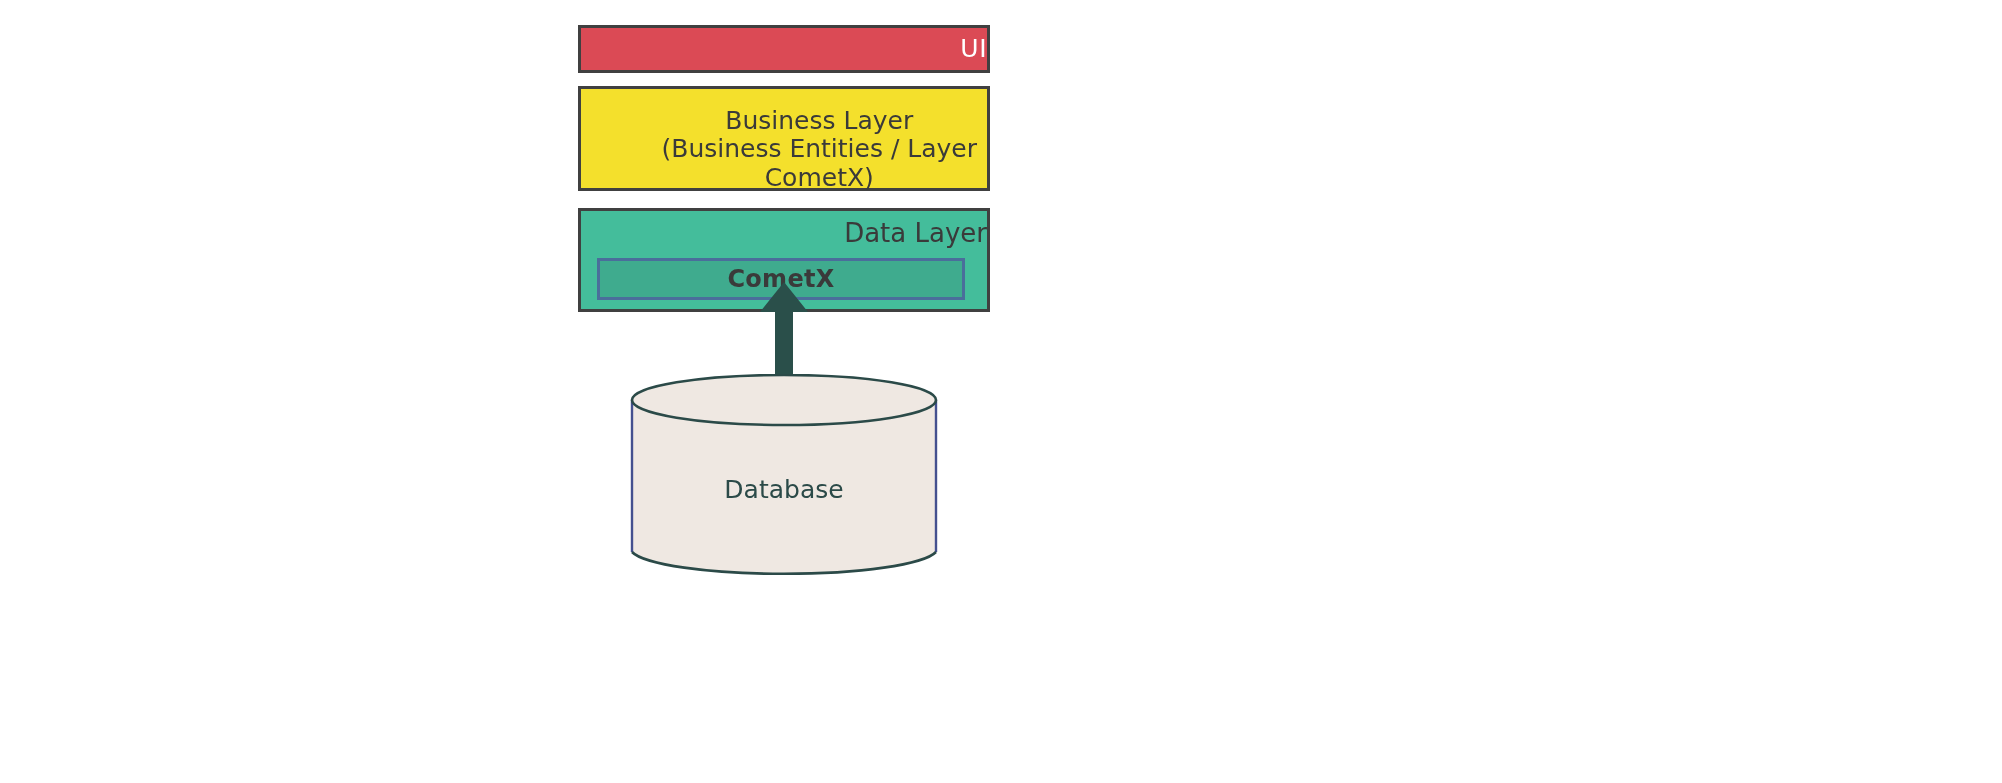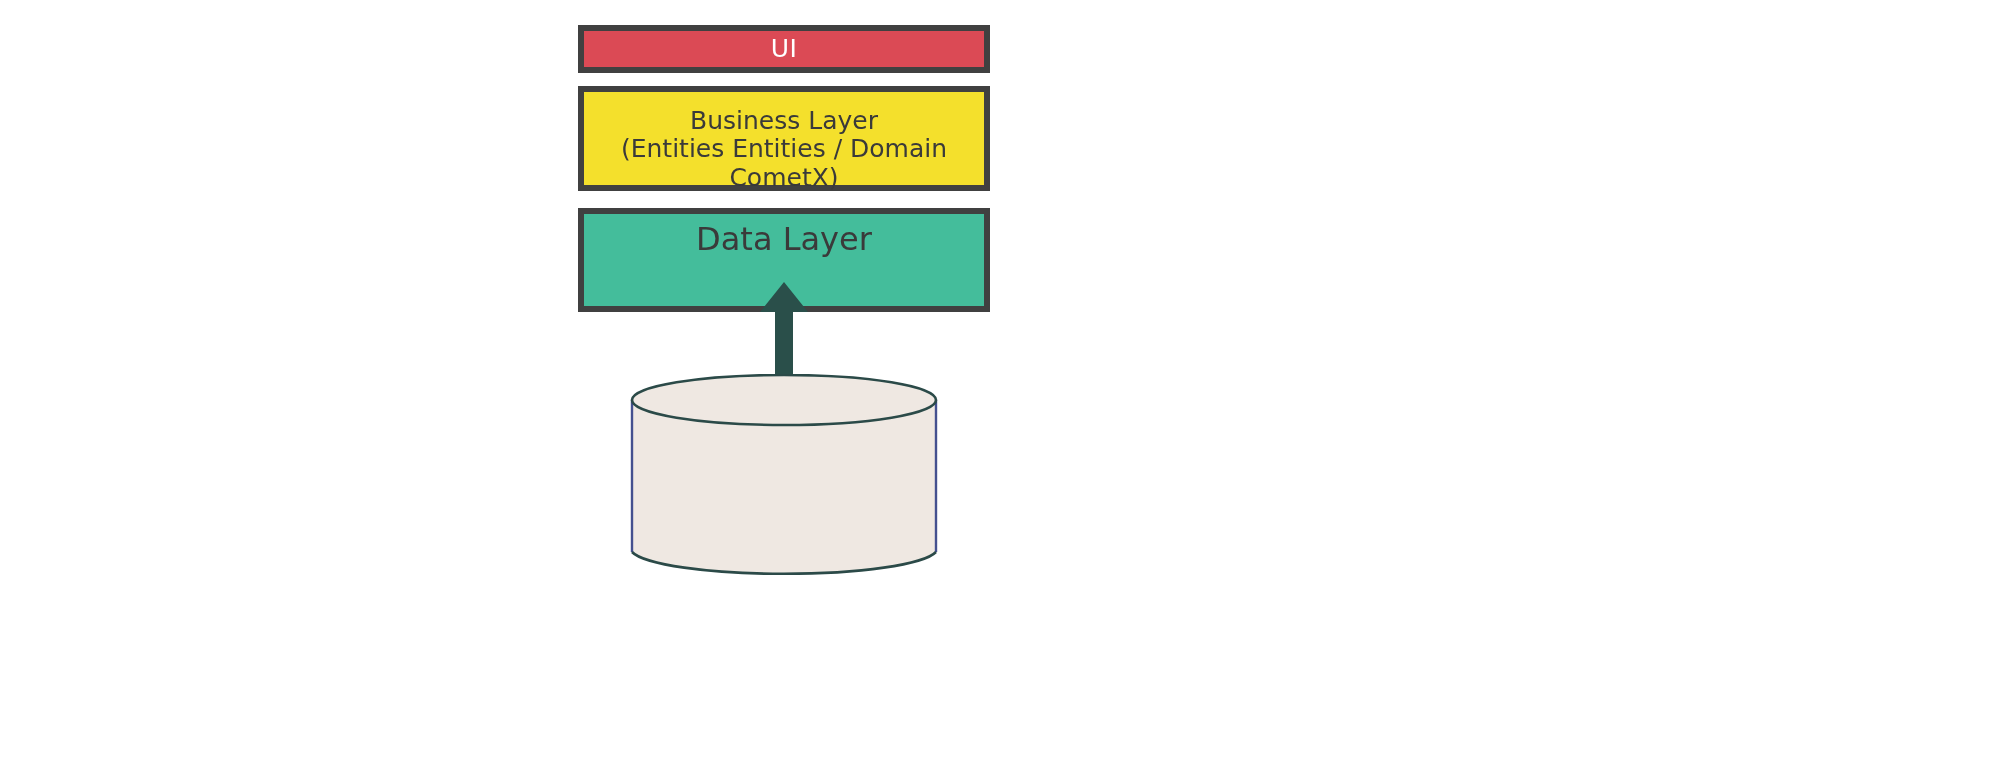--- a/index.html
+++ b/index.html
@@ -17,24 +17,24 @@
     width: 2002px;
     height: 783px;
     background: #ffffff;
     overflow: hidden;
   }
 
   
   .layer-box {
     position: absolute;
     box-sizing: border-box;
-    border: 6px solid #404040;
+    border: 3px solid #404040;
     display: flex;
     flex-direction: column;
-    align-items: center;
+    align-items: flex-end;
     justify-content: center;
     text-align: center;
   }
 
   
   #ui-box {
     left: 578px;
     top: 25px;
     width: 412px;
     height: 48px;
@@ -70,21 +70,21 @@
     left: 578px;
     top: 208px;
     width: 412px;
     height: 104px;
     background: #44BD9B;
     justify-content: flex-start;
     padding-top: 8px;
   }
   #data-box .layer-title {
     color: #3A3A3A;
-    font-size: 32px;
+    font-size: 26px;
     font-weight: 400;
     line-height: 1.1;
   }
 
   
   #cometx-box {
     position: absolute;
     left: 16px;
     top: 47px;
     width: 368px;
@@ -143,39 +143,45 @@
 
 <div id="canvas">
 
   <div class="layer-box" id="ui-box">
     <div class="layer-title">UI</div>
   </div>
 
   <div class="layer-box" id="business-box">
     <div class="layer-title">
       <div>Business Layer</div>
-      <div>(Entities Entities / Domain</div>
+      <div>(Business Entities / Layer</div>
       <div>CometX)</div>
     </div>
   </div>
 
   <div class="layer-box" id="data-box">
     <div class="layer-title">Data Layer</div>
+    <div id="cometx-box">
+      <div class="component-title">CometX</div>
+    </div>
   </div>
 
   <svg id="flow-arrow" viewBox="0 0 54 122">
     <polygon points="27,0 51,30 36,30 36,92 51,92 27,122 3,92 18,92 18,30 3,30" fill="#2A4F4A"></polygon>
   </svg>
 
   <svg id="database-cylinder" viewBox="0 0 308 206">
 
     <path d="M2,26 L2,178 A154,26 0 0 0 306,178 L306,26 Z" fill="#EFE8E2" stroke="none"></path>
 
     <path d="M2,26 L2,178" fill="none" stroke="#44508F" stroke-width="2.4"></path>
     <path d="M306,26 L306,178" fill="none" stroke="#44508F" stroke-width="2.4"></path>
 
     <path d="M2,178 A154,26 0 0 0 306,178" fill="none" stroke="#2B4A48" stroke-width="2.6"></path>
 
     <ellipse cx="154" cy="26" rx="152" ry="25" fill="#EFE8E2" stroke="#2B4A48" stroke-width="2.6"></ellipse>
   </svg>
 
+  <div id="database-label">
+    <div class="shape-title">Database</div>
+  </div>
 
 </div>
 
 </body></html>

